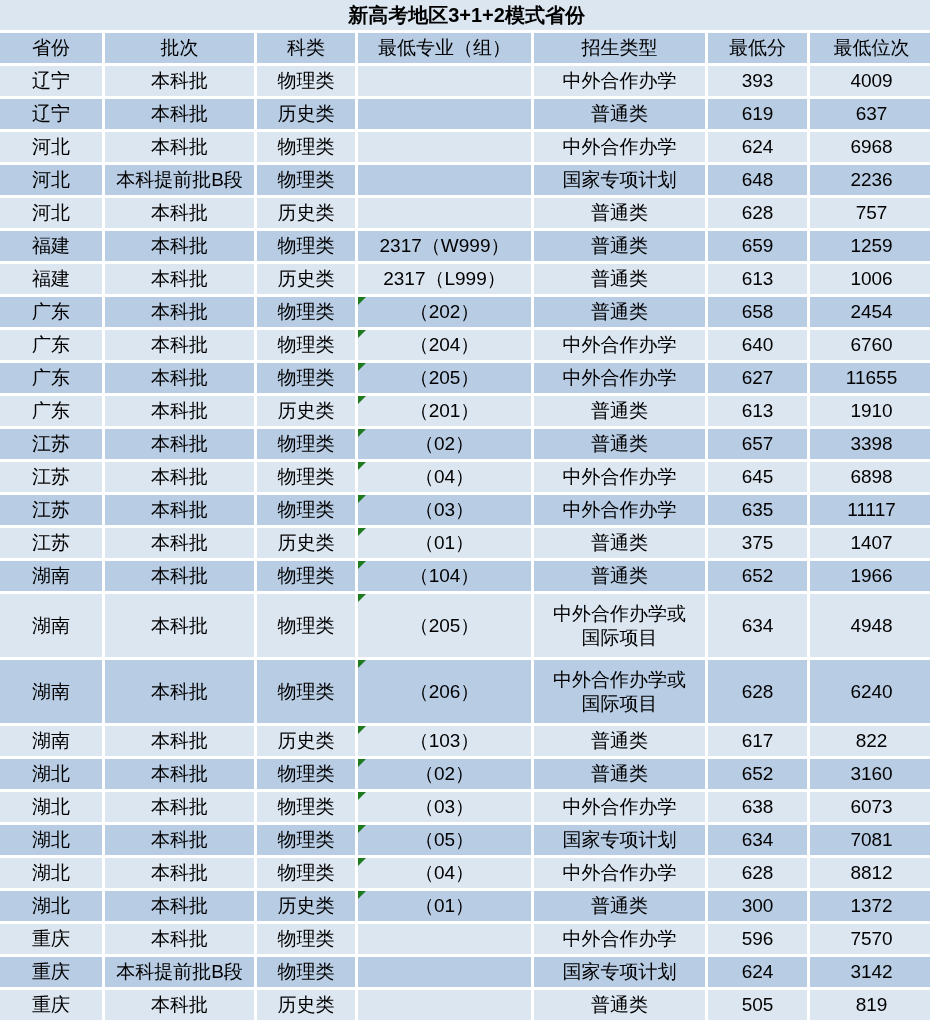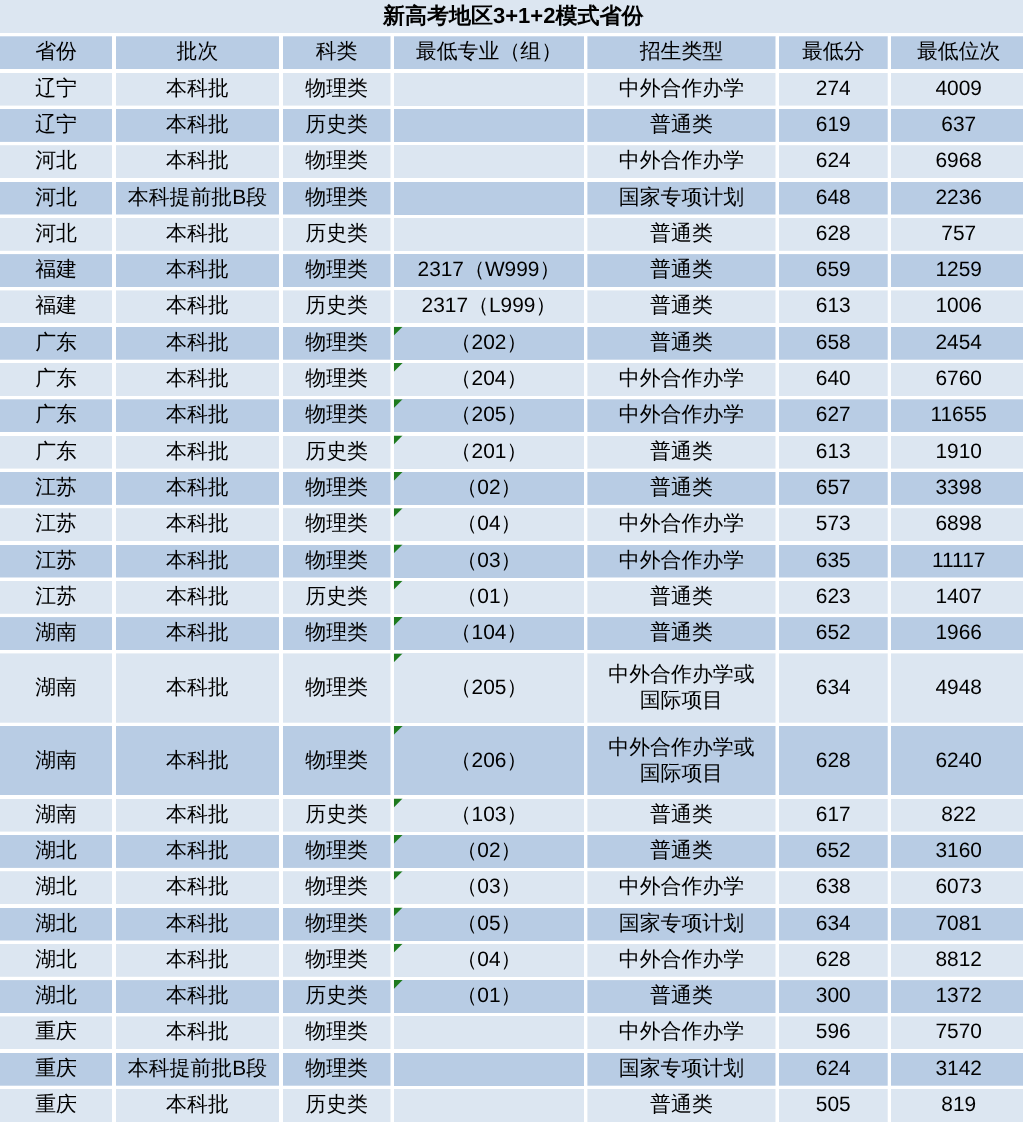--- a/index.html
+++ b/index.html
@@ -84,21 +84,21 @@
         <th>最低位次</th>
       </tr>
     </thead>
     <tbody>
         <tr class="light">
           <td class="cell-province">辽宁</td>
           <td class="cell-batch">本科批</td>
           <td class="cell-subject">物理类</td>
           <td class="cell-group"></td>
           <td class="cell-type">中外合作办学</td>
-          <td class="cell-score">274</td>
+          <td class="cell-score">393</td>
           <td class="cell-rank">4009</td>
         </tr>
         <tr class="dark">
           <td class="cell-province">辽宁</td>
           <td class="cell-batch">本科批</td>
           <td class="cell-subject">历史类</td>
           <td class="cell-group"></td>
           <td class="cell-type">普通类</td>
           <td class="cell-score">619</td>
           <td class="cell-rank">637</td>
@@ -192,39 +192,39 @@
           <td class="cell-type">普通类</td>
           <td class="cell-score">657</td>
           <td class="cell-rank">3398</td>
         </tr>
         <tr class="light">
           <td class="cell-province">江苏</td>
           <td class="cell-batch">本科批</td>
           <td class="cell-subject">物理类</td>
           <td class="cell-group"><span class="err-tri"></span>（04）</td>
           <td class="cell-type">中外合作办学</td>
-          <td class="cell-score">573</td>
+          <td class="cell-score">645</td>
           <td class="cell-rank">6898</td>
         </tr>
         <tr class="dark">
           <td class="cell-province">江苏</td>
           <td class="cell-batch">本科批</td>
           <td class="cell-subject">物理类</td>
           <td class="cell-group"><span class="err-tri"></span>（03）</td>
           <td class="cell-type">中外合作办学</td>
           <td class="cell-score">635</td>
           <td class="cell-rank">11117</td>
         </tr>
         <tr class="light">
           <td class="cell-province">江苏</td>
           <td class="cell-batch">本科批</td>
           <td class="cell-subject">历史类</td>
           <td class="cell-group"><span class="err-tri"></span>（01）</td>
           <td class="cell-type">普通类</td>
-          <td class="cell-score">623</td>
+          <td class="cell-score">375</td>
           <td class="cell-rank">1407</td>
         </tr>
         <tr class="dark">
           <td class="cell-province">湖南</td>
           <td class="cell-batch">本科批</td>
           <td class="cell-subject">物理类</td>
           <td class="cell-group"><span class="err-tri"></span>（104）</td>
           <td class="cell-type">普通类</td>
           <td class="cell-score">652</td>
           <td class="cell-rank">1966</td>

